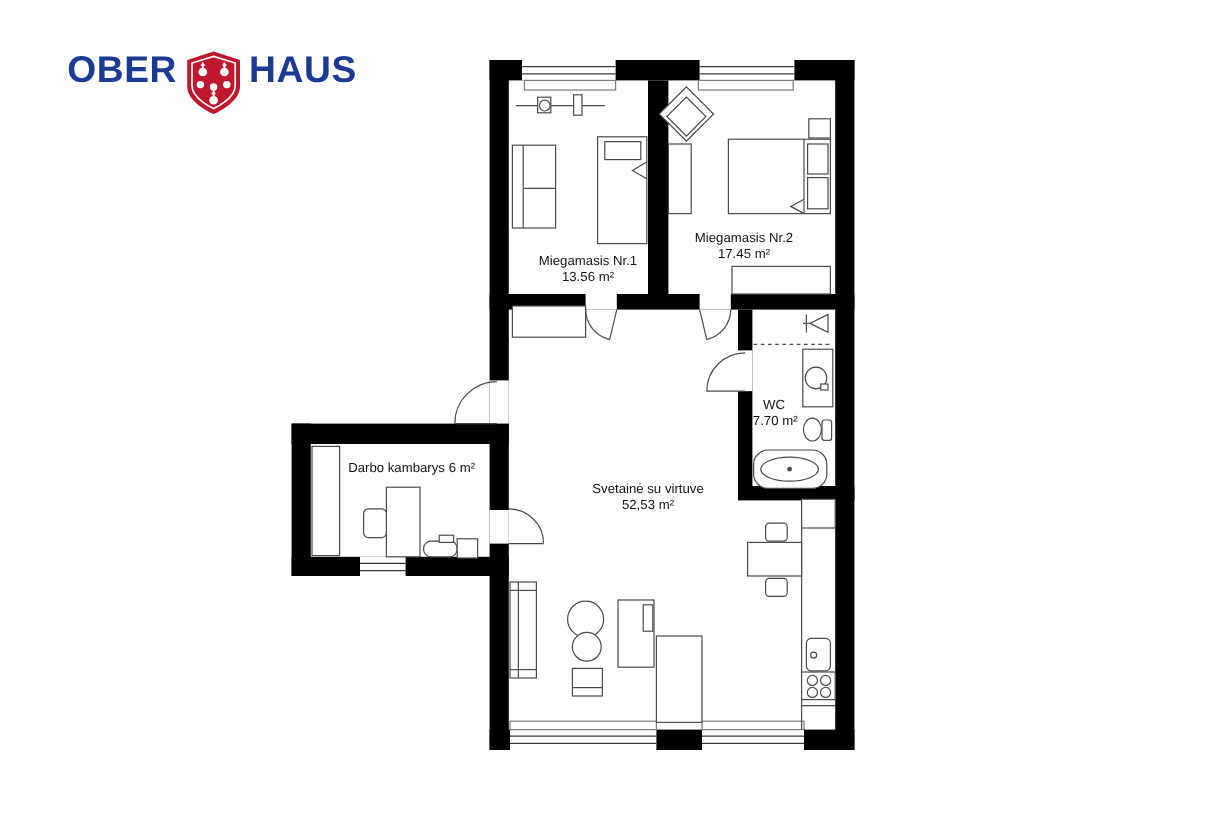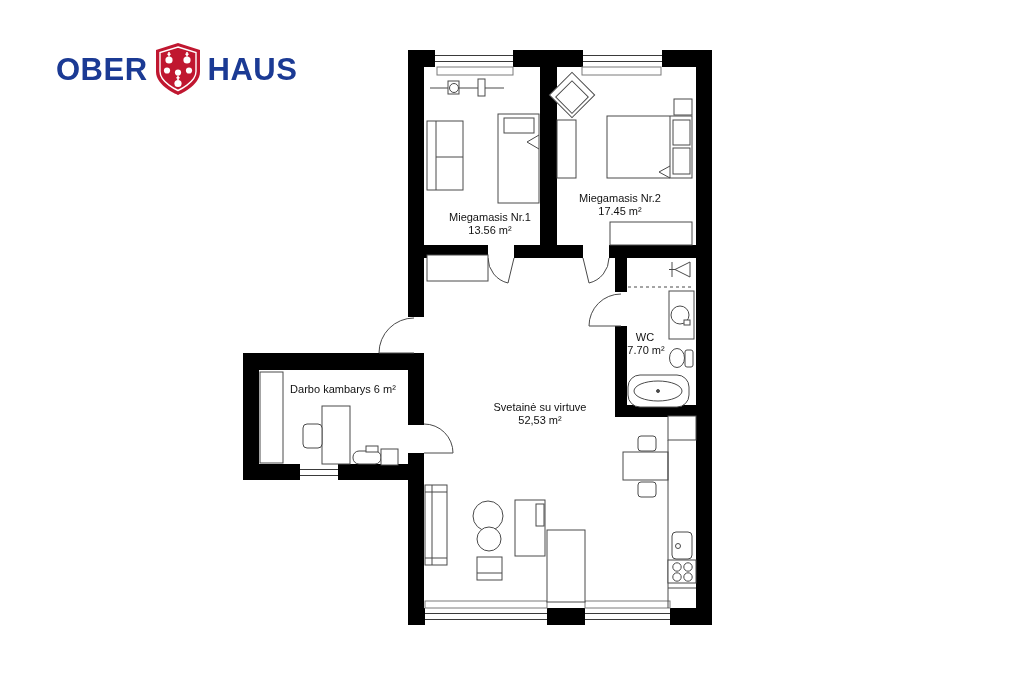--- a/index.html
+++ b/index.html
@@ -1,17 +1,17 @@
 <!DOCTYPE html>
 <html><head>
 <meta charset="utf-8">
 <style>
   html,body{margin:0;padding:0;background:#ffffff;}
   body{width:1024px;height:681px;position:relative;font-family:"Liberation Sans",sans-serif;overflow:hidden;}
-  .logo{position:absolute;left:56px;top:42px;display:flex;align-items:center;gap:7px;}
+  .logo{position:absolute;left:56px;top:42px;display:flex;gap:7px;}
   .logo .word{font-weight:bold;font-size:31px;letter-spacing:0.5px;color:#1b3a94;line-height:1;}
   .plan-svg{position:absolute;left:0;top:0;}
   text{font-family:"Liberation Sans",sans-serif;}
 </style>
 </head>
 <body>
 
 <div class="logo">
   <span class="word">OBER</span>
   <svg width="46" height="54" viewBox="0 0 46 54">

